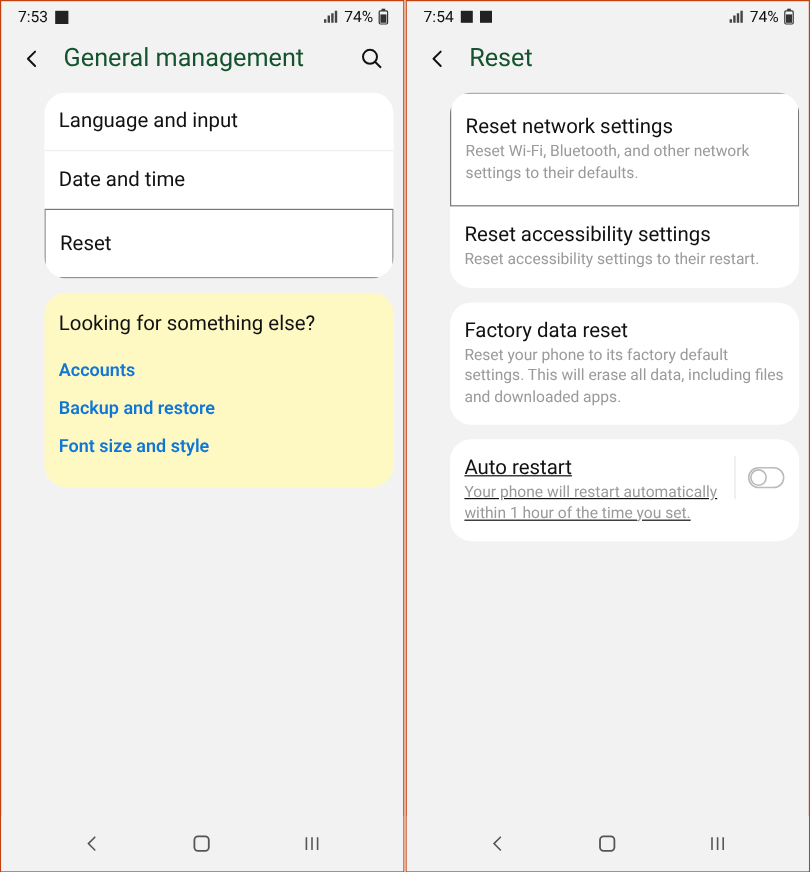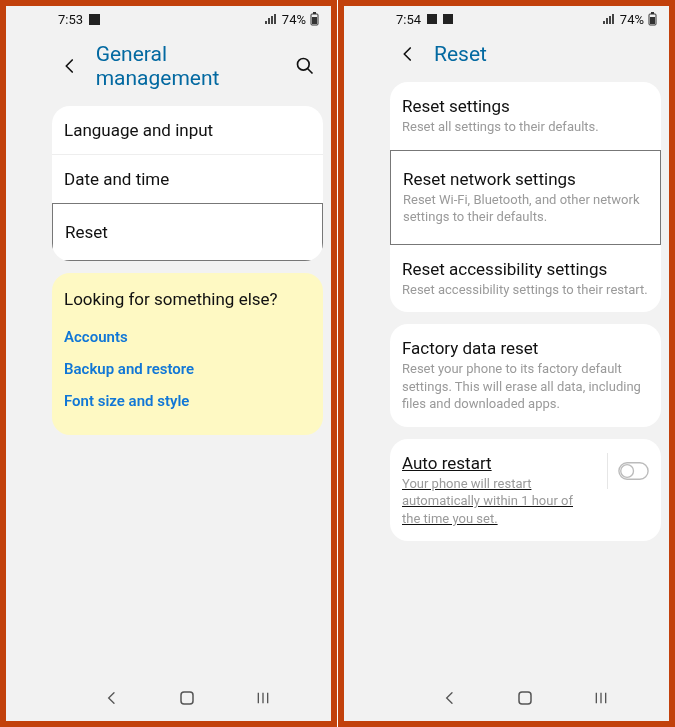--- a/index.html
+++ b/index.html
@@ -6,25 +6,24 @@
   body {
     font-family: -apple-system, BlinkMacSystemFont, "Segoe UI", Roboto, sans-serif;
     background: #fff;
     display: flex;
     width: 675px;
     height: 727px;
   }
   .phone {
     flex: 1;
     background: #f2f2f2;
-    border: 6px solid #c2410c;
+    border: 1px solid #c2410c;
     display: flex;
     flex-direction: column;
     position: relative;
-    padding-left: 38px;
   }
   .phone + .phone { margin-left: 1px; }
   .statusbar {
     height: 26px;
     display: flex;
     align-items: center;
     padding: 0 12px 0 14px;
     font-size: 13px;
     color: #111;
   }
@@ -40,28 +39,28 @@
     display: flex;
     align-items: center;
     padding: 10px 14px 16px 14px;
   }
   .header .back {
     width: 24px; height: 24px; display: flex; align-items: center; justify-content: center;
     margin-right: 14px;
   }
   .header .title {
     font-size: 21px;
-    color: #0369a1;
+    color: #14532d;
   }
   .header .search {
     margin-left: auto;
     width: 24px; height: 24px;
     display: flex; align-items: center; justify-content: center;
   }
-  .content { flex: 1; overflow: hidden; }
+  .content { flex: 1; overflow: hidden; margin-left: 28px; }
   .card {
     background: #fff;
     border-radius: 18px;
     margin: 0 8px 12px 8px;
     overflow: hidden;
   }
   .card.first { margin-top: 0; border-top-left-radius: 18px; border-top-right-radius: 18px; }
   .row {
     padding: 14px 12px;
     font-size: 17px;
@@ -223,24 +222,20 @@
     <div class="back">
       <svg width="18" height="18" viewBox="0 0 24 24">
           <path d="M15 4l-8 8 8 8" stroke="#111" stroke-width="2.2" fill="none" stroke-linecap="round" stroke-linejoin="round"></path>
         </svg>
     </div>
     <div class="title">Reset</div>
   </div>
 
   <div class="content">
     <div class="card first">
-      <div class="row">
-        <div>Reset settings</div>
-        <div class="sub">Reset all settings to their defaults.</div>
-      </div>
       <div class="row boxed">
         <div>Reset network settings</div>
         <div class="sub">Reset Wi-Fi, Bluetooth, and other network settings to their defaults.</div>
       </div>
       <div class="row">
         <div>Reset accessibility settings</div>
         <div class="sub">Reset accessibility settings to their restart.</div>
       </div>
     </div>
 

